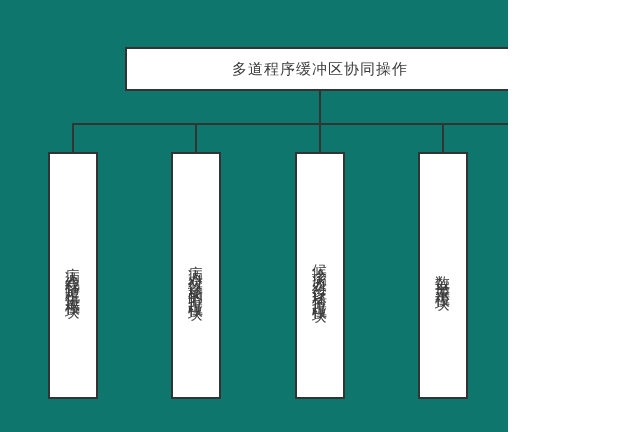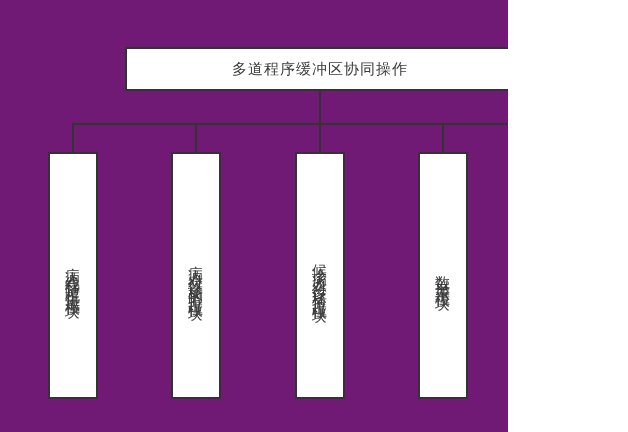--- a/index.html
+++ b/index.html
@@ -4,21 +4,21 @@
 <style>
   html, body {
     margin: 0;
     padding: 0;
     background: #ffffff;
   }
   .canvas {
     position: relative;
     width: 508px;
     height: 432px;
-    background: #701a75;
+    background: #0f766e;
     font-family: "Liberation Sans", "DejaVu Sans", sans-serif;
     color: #3a3a3a;
     overflow: hidden;
   }
   .node {
     position: absolute;
     box-sizing: border-box;
     border: 2px solid #333333;
     background: #ffffff;
     display: flex;

